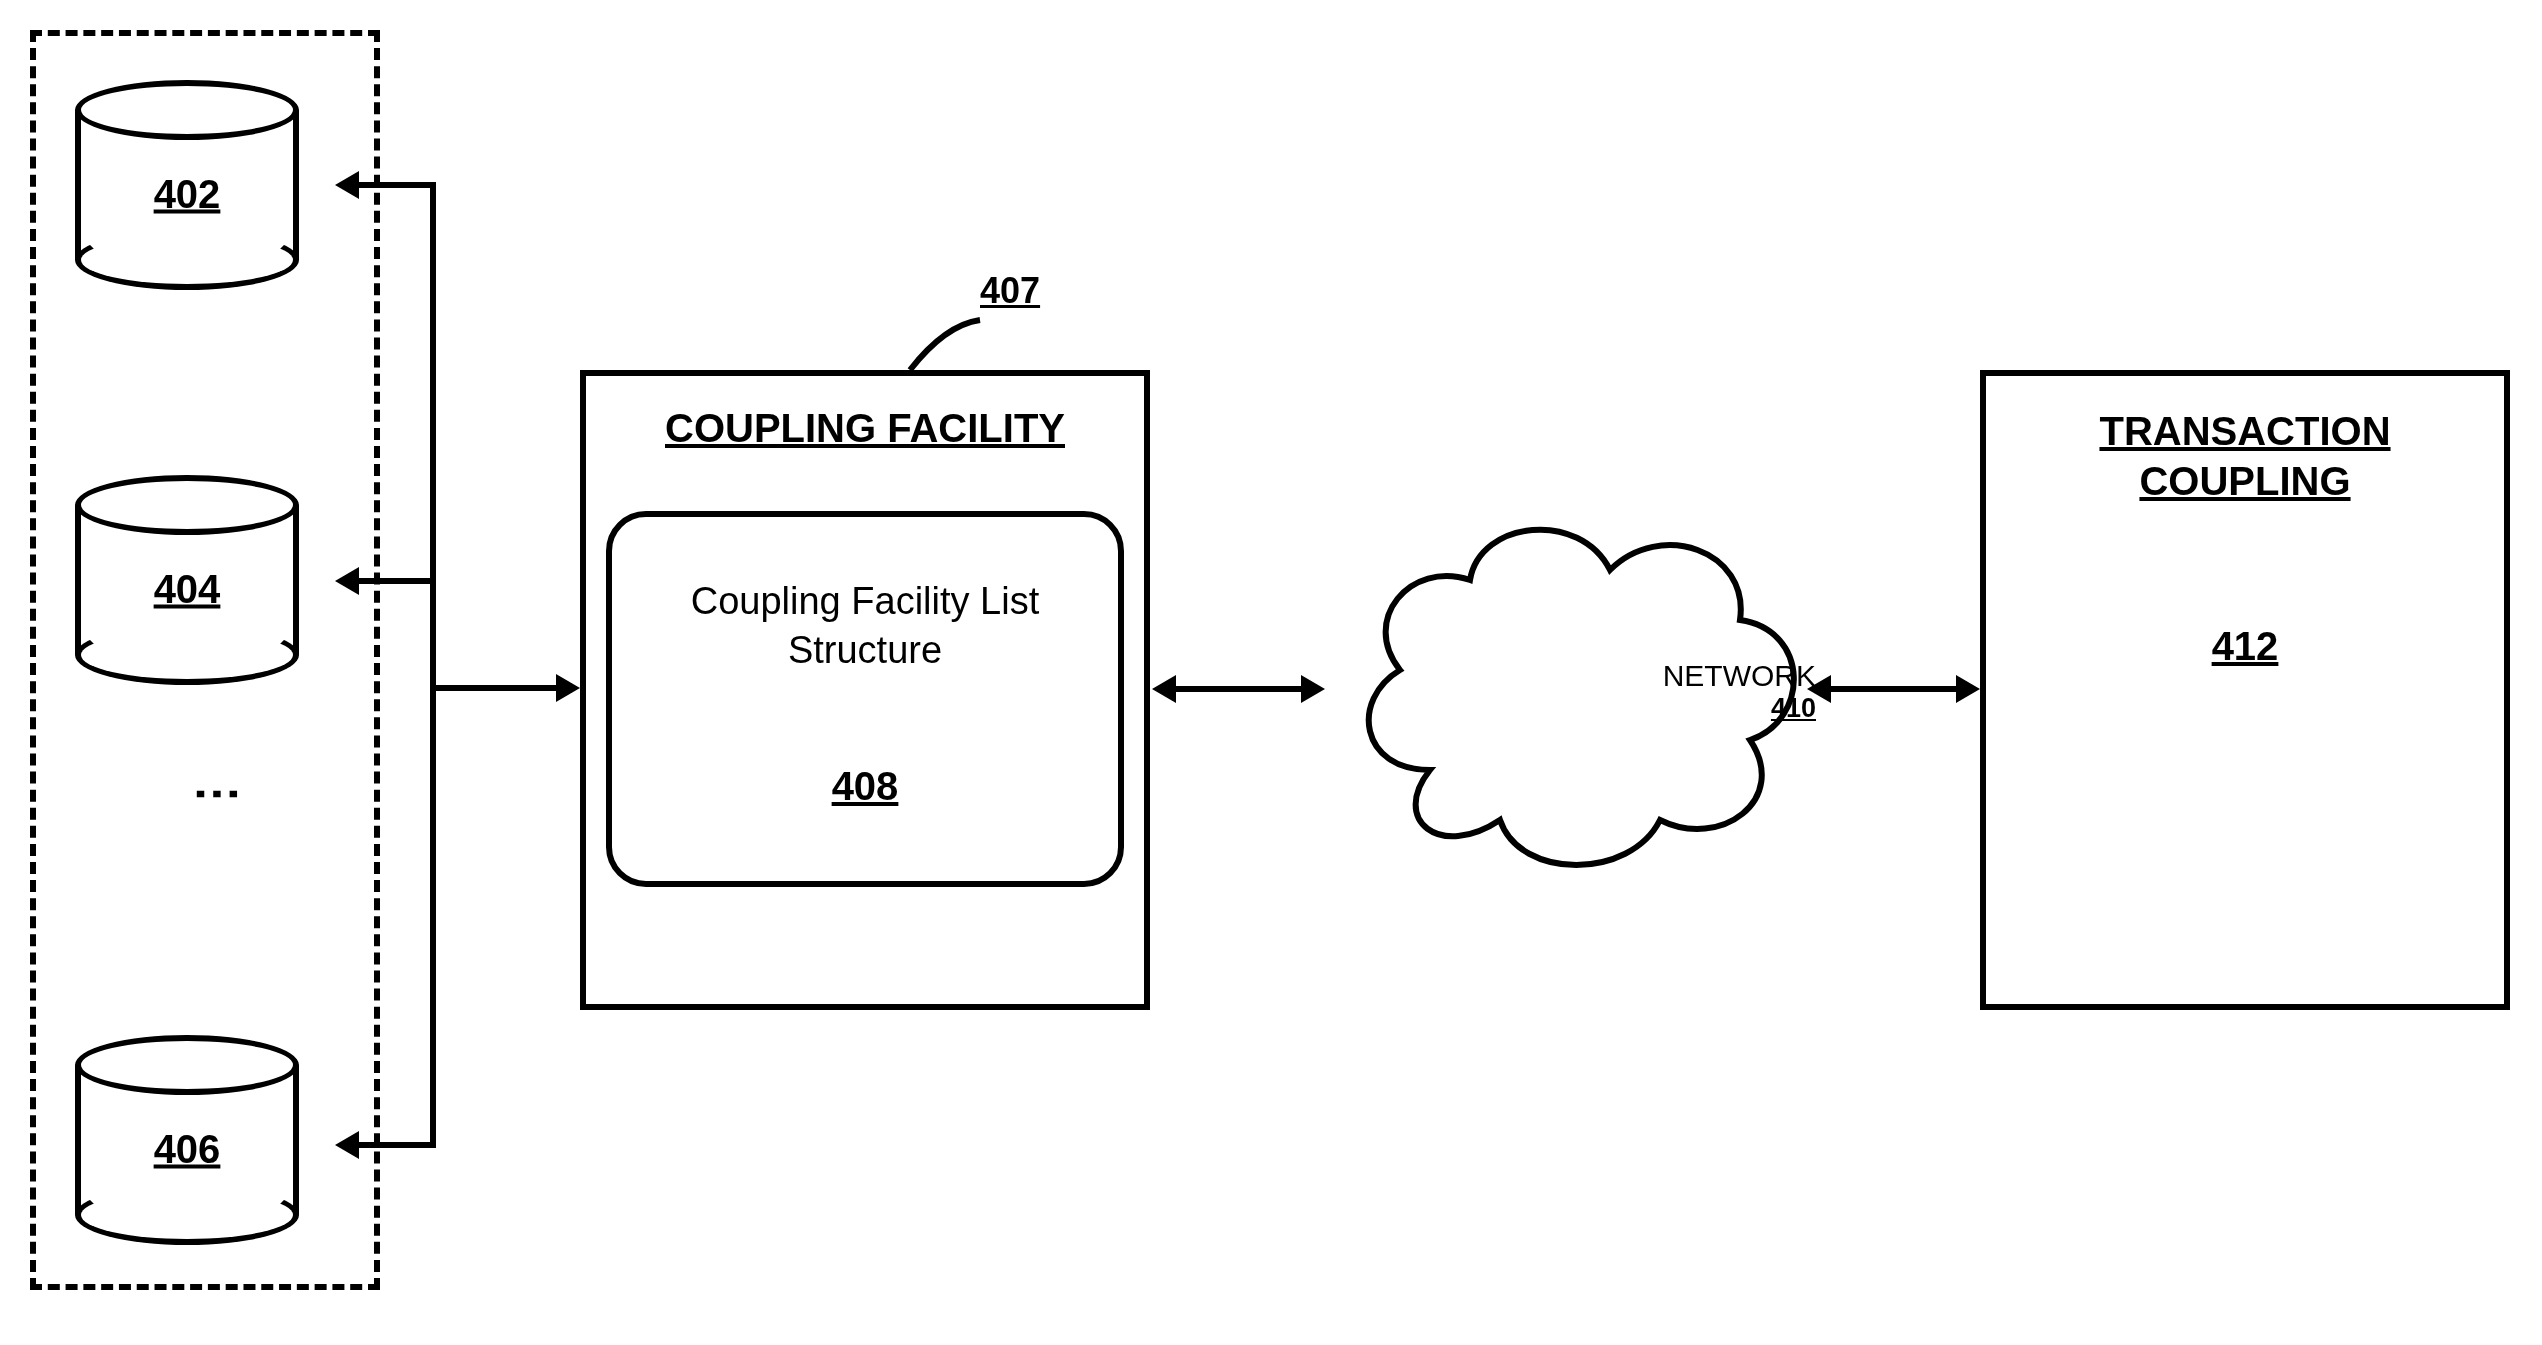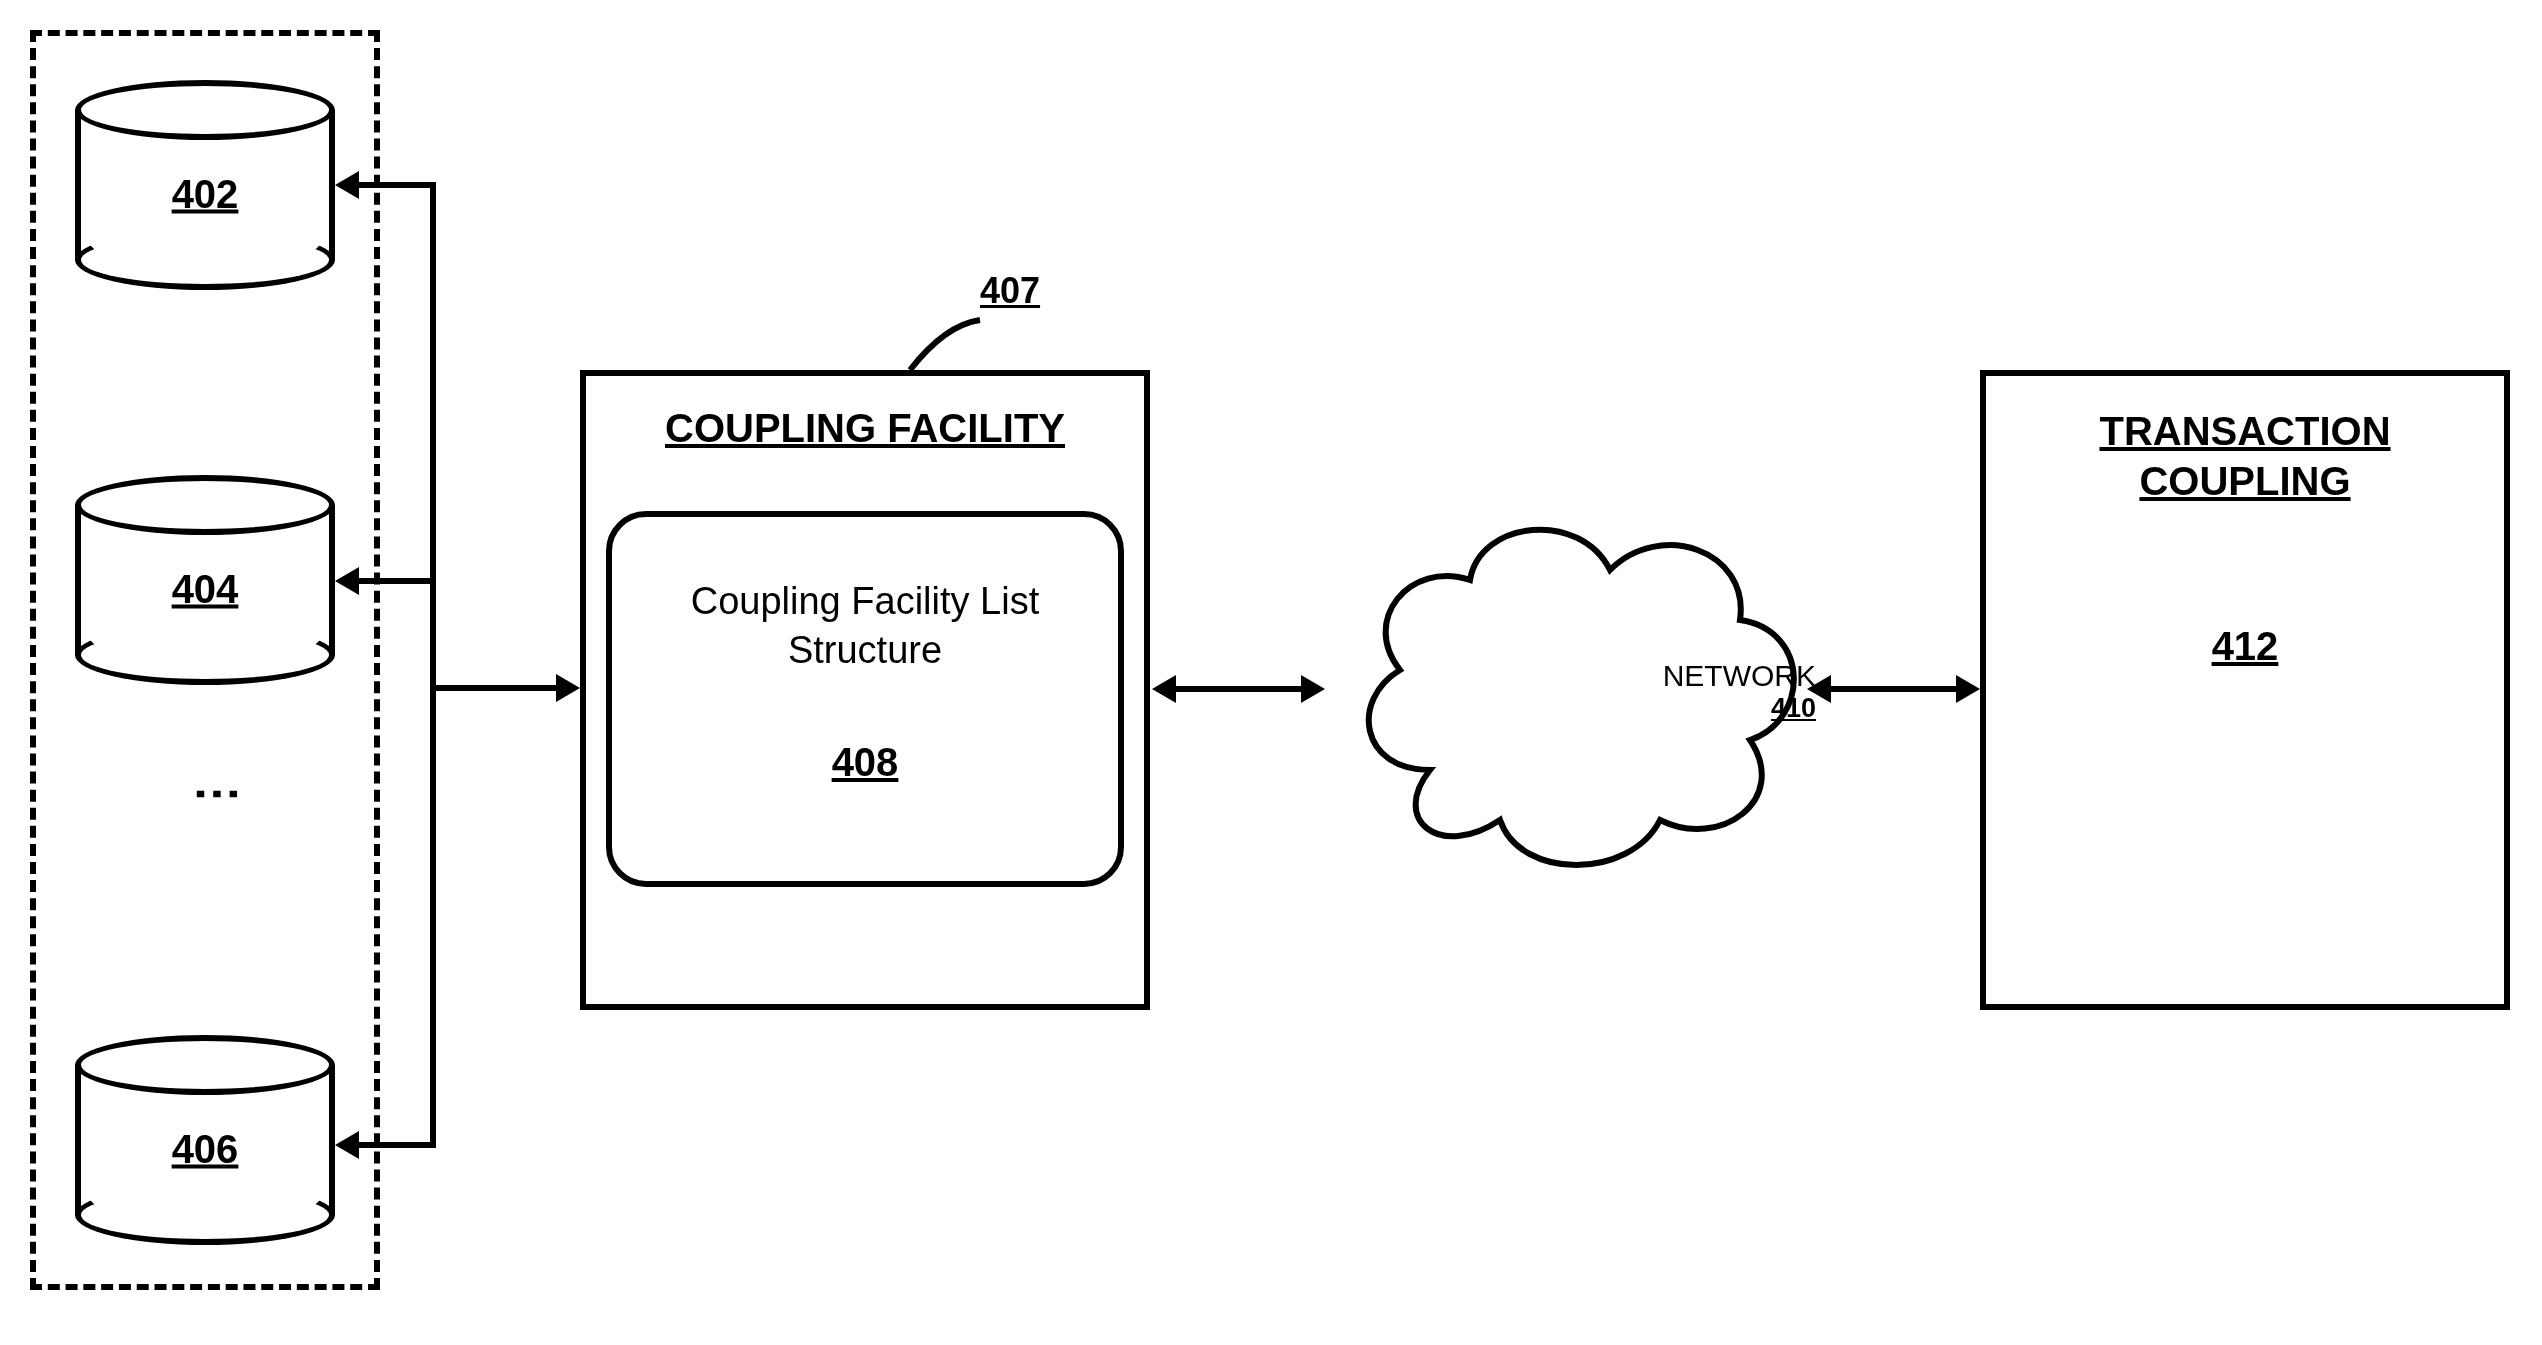--- a/index.html
+++ b/index.html
@@ -17,21 +17,21 @@
     }
     .el { position: absolute; }
     .dashed-box {
       border: 6px dashed #000;
     }
     .solid-box {
       border: 6px solid #000;
     }
     .cylinder {
       position: absolute;
-      width: 260px;
+      width: 224px;
       height: 210px;
     }
     .cylinder .body {
       position: absolute;
       top: 30px;
       left: 0;
       right: 0;
       bottom: 30px;
       border-left: 6px solid #000;
       border-right: 6px solid #000;
@@ -168,21 +168,21 @@
   <div class="arrow-line" style="left:358px; top:578px; width:78px; height:6px;"></div>
   <div class="arrowhead left" style="left:335px; top:567px;"></div>
 
   <div class="arrow-line" style="left:358px; top:1142px; width:78px; height:6px;"></div>
   <div class="arrowhead left" style="left:335px; top:1131px;"></div>
 
   <div class="el solid-box" style="left:580px; top:370px; width:570px; height:640px; padding:20px;">
     <div class="box-title" style="margin-top:10px;">COUPLING FACILITY</div>
     <div class="rounded-box" style="margin-top:60px; height:376px; padding:40px 30px;">
       <div class="box-text" style="margin-top:20px; line-height:1.3;">Coupling Facility List Structure</div>
-      <div class="box-title" style="margin-top:64px;">408</div>
+      <div class="box-title" style="margin-top:88px;">408</div>
     </div>
   </div>
 
   <div class="el ref-label-callout" style="left:980px; top:270px;">407</div>
   <svg class="el" style="left:905px; top:315px; width:80px; height:60px;" viewBox="0 0 80 60">
     <path d="M 75 5 Q 40 10 5 55" stroke="#000" stroke-width="6" fill="none"></path>
   </svg>
 
   <div class="arrow-line" style="left:1175px; top:686px; width:130px; height:6px;"></div>
   <div class="arrowhead left" style="left:1152px; top:675px;"></div>

